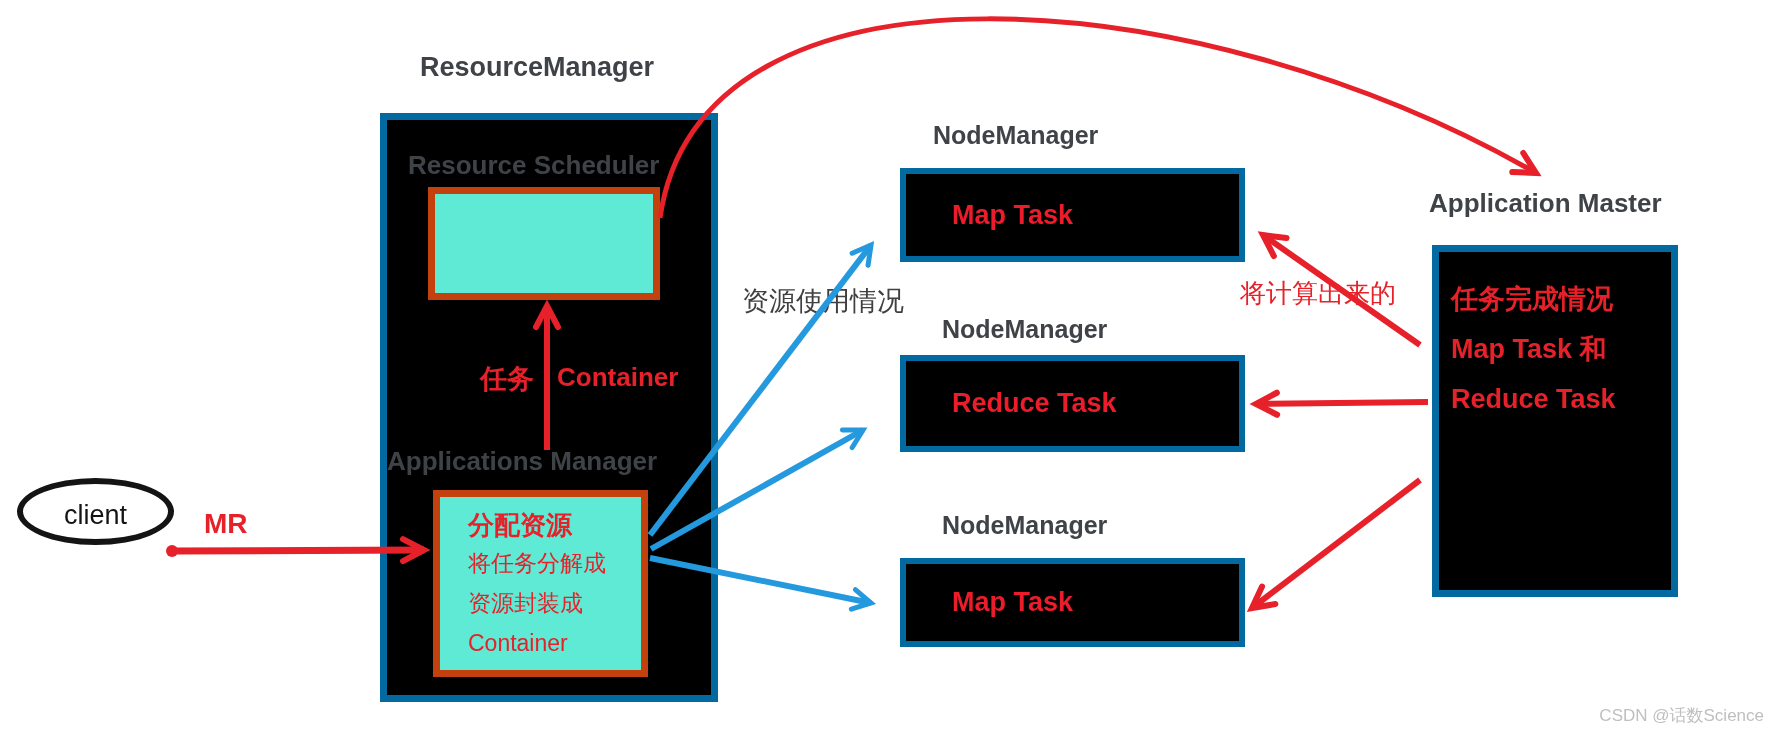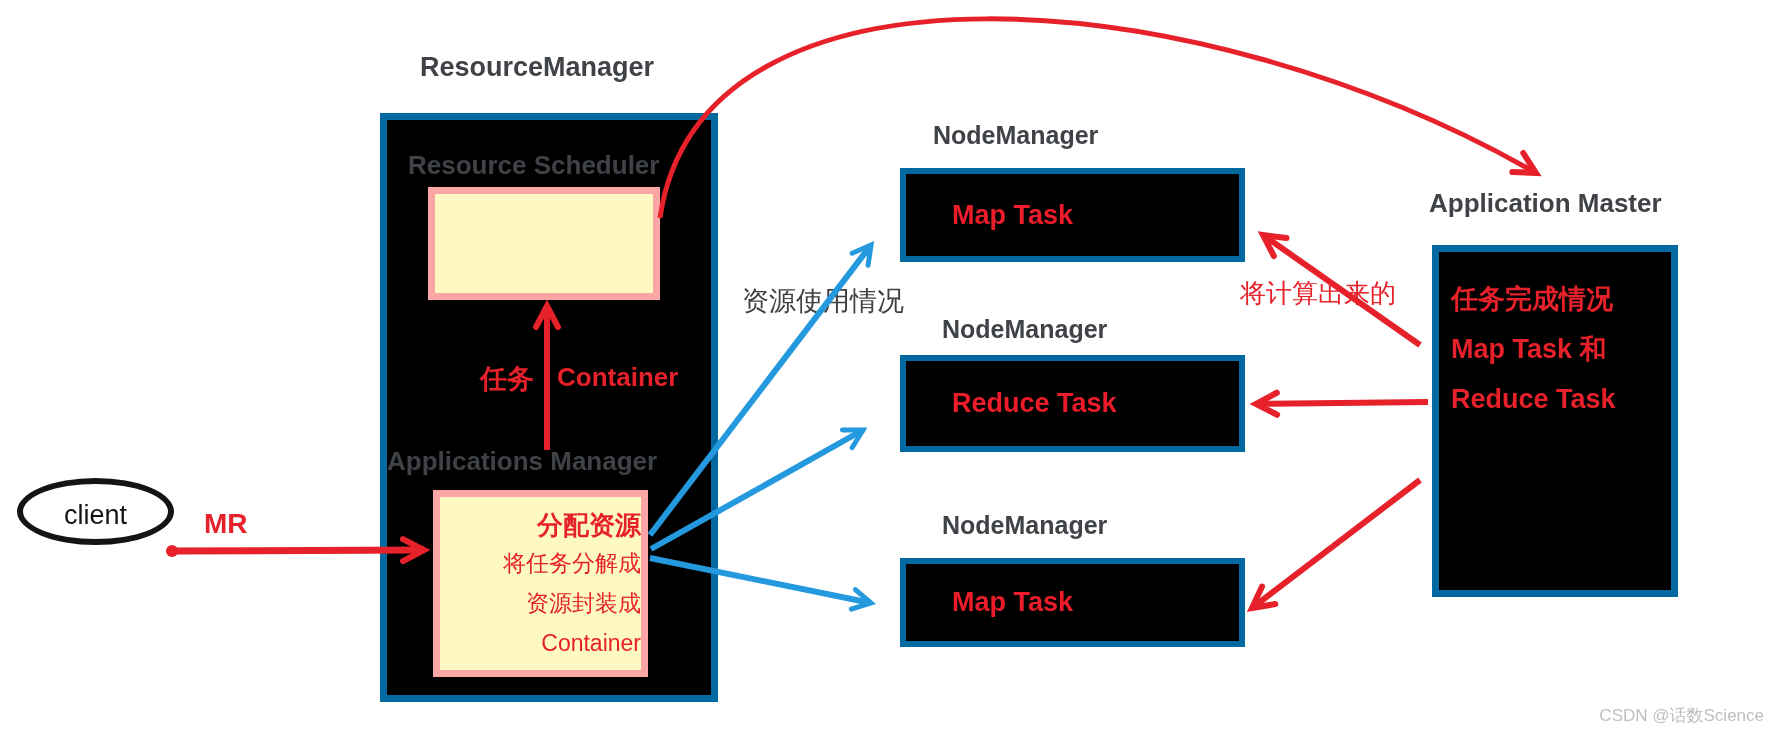--- a/index.html
+++ b/index.html
@@ -18,24 +18,23 @@
     letter-spacing:0px;
   }
   .blackbox{
     position:absolute;
     border:6px solid #0369a1;
     background:#000000;
     box-sizing:border-box;
   }
   .redbox{
     position:absolute;
-    border:7px solid #fca5a5;
-    background:#fef9c3;
+    border:7px solid #c2410c;
+    background:#5eead4;
     box-sizing:border-box;
-    text-align:right;
   }
   .redtext{color:#e6212a;white-space:nowrap;}
   .tasklabel{
     color:#ed1c2b;
     font-weight:bold;
     font-size:27px;
     white-space:nowrap;
   }
   .nm-box{
     display:flex;align-items:center;

